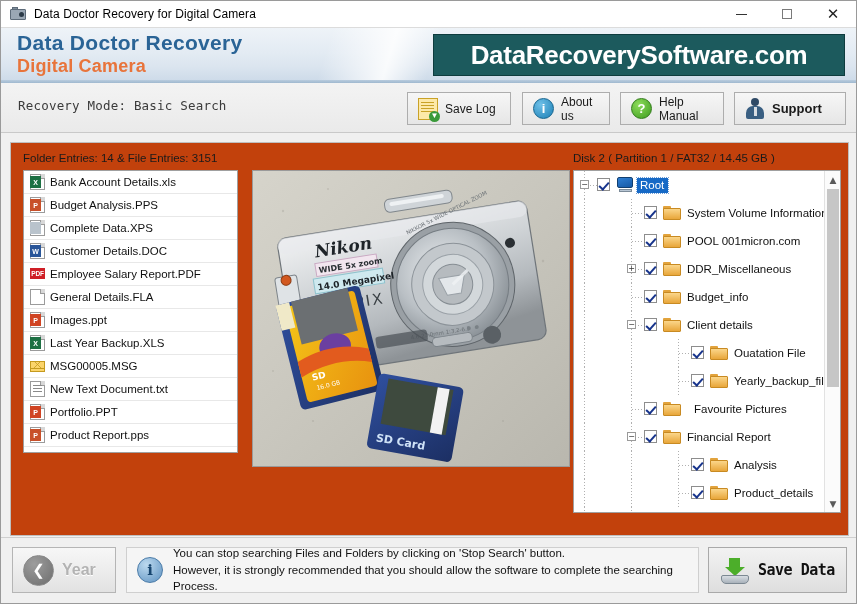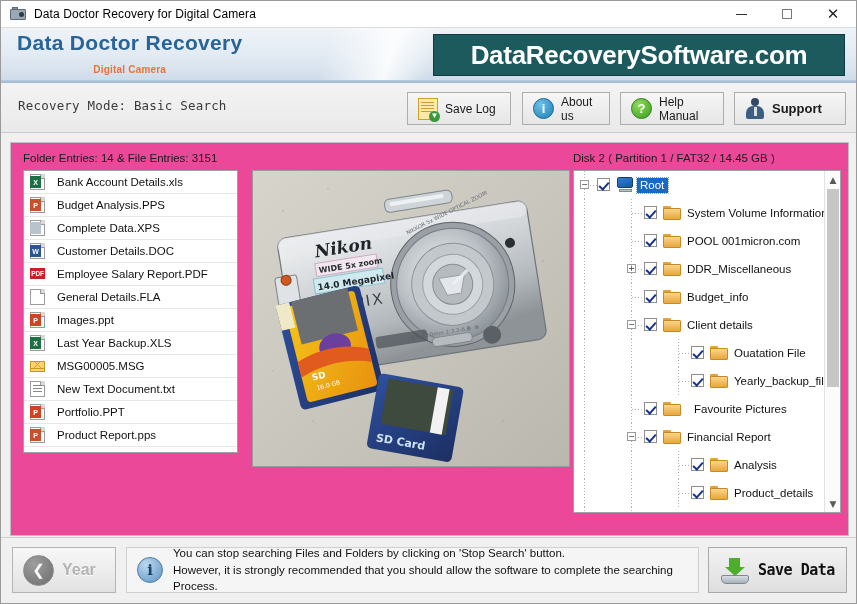--- a/index.html
+++ b/index.html
@@ -66,22 +66,22 @@
     background: linear-gradient(115deg, rgba(255,255,255,0) 40%, rgba(255,255,255,.85) 52%, rgba(255,255,255,0) 60%);
     transform: rotate(-8deg);
     pointer-events:none;
   }
   .brand-left { position:absolute; left:16px; top:3px; }
   .brand-name {
     font-size: 21px; font-weight: bold; color: #2a6496; letter-spacing: .3px;
     line-height: 1.15;
   }
   .brand-sub {
-    font-size: 10px; font-weight: bold; color: #e8743b;
-    text-align: center; margin-top: 9px; letter-spacing: .2px;
+    font-size: 18px; font-weight: bold; color: #e8743b;
+    margin-top: 1px; letter-spacing: .2px;
   }
   .brand-banner {
     position: absolute; right: 11px; top: 6px;
     width: 412px; height: 42px;
     background: #1c5a5d;
     border: 1px solid #0e3c3e;
     display:flex; align-items:center; justify-content:center;
   }
   .brand-banner span {
     color:#ffffff; font-size: 26px; font-weight: bold; letter-spacing: -0.3px;
@@ -140,35 +140,35 @@
     position:absolute; left:1px; top:8px; width:18px; height:13px;
     background:#3e6persistent; background:#3a5f82; border-radius:7px 7px 2px 2px;
   }
   .ic-support .tie {
     position:absolute; left:8.5px; top:9px; width:3px; height:9px; background:#d9dde2;
   }
 
   
   .mainpanel {
     position:absolute; left:9px; top:141px; width:839px; height:394px;
-    background:#ec4899; border:1px solid #bfbfbf;
+    background:#c2410c; border:1px solid #bfbfbf;
   }
   .caption {
     position:absolute; font-size:11.5px; color:#1a1a1a;
   }
   #cap-entries { left:12px; top:9px; }
   #cap-disk   { left:562px; top:9px; }
 
   
   .filelist {
     position:absolute; left:12px; top:27px; width:215px; height:283px;
     background:#fff; border:1px solid #a0a0a0; overflow:hidden;
   }
   .file-row {
-    height:23px; display:flex; align-items:center; gap:12px;
+    height:23px; display:flex; align-items:center; gap:5px;
     padding-left:6px; border-bottom:1px solid #e8e8e8;
     font-size:11.5px; color:#111;
   }
   .fi { width:15px; height:16px; flex:none; position:relative; }
   .fi .sheet {
     position:absolute; inset:0; background:#fff; border:1px solid #9b9b9b;
   }
   .fi .corner {
     position:absolute; right:0; top:0; width:5px; height:5px;
     background:#d8d8d8; border-left:1px solid #9b9b9b; border-bottom:1px solid #9b9b9b;

